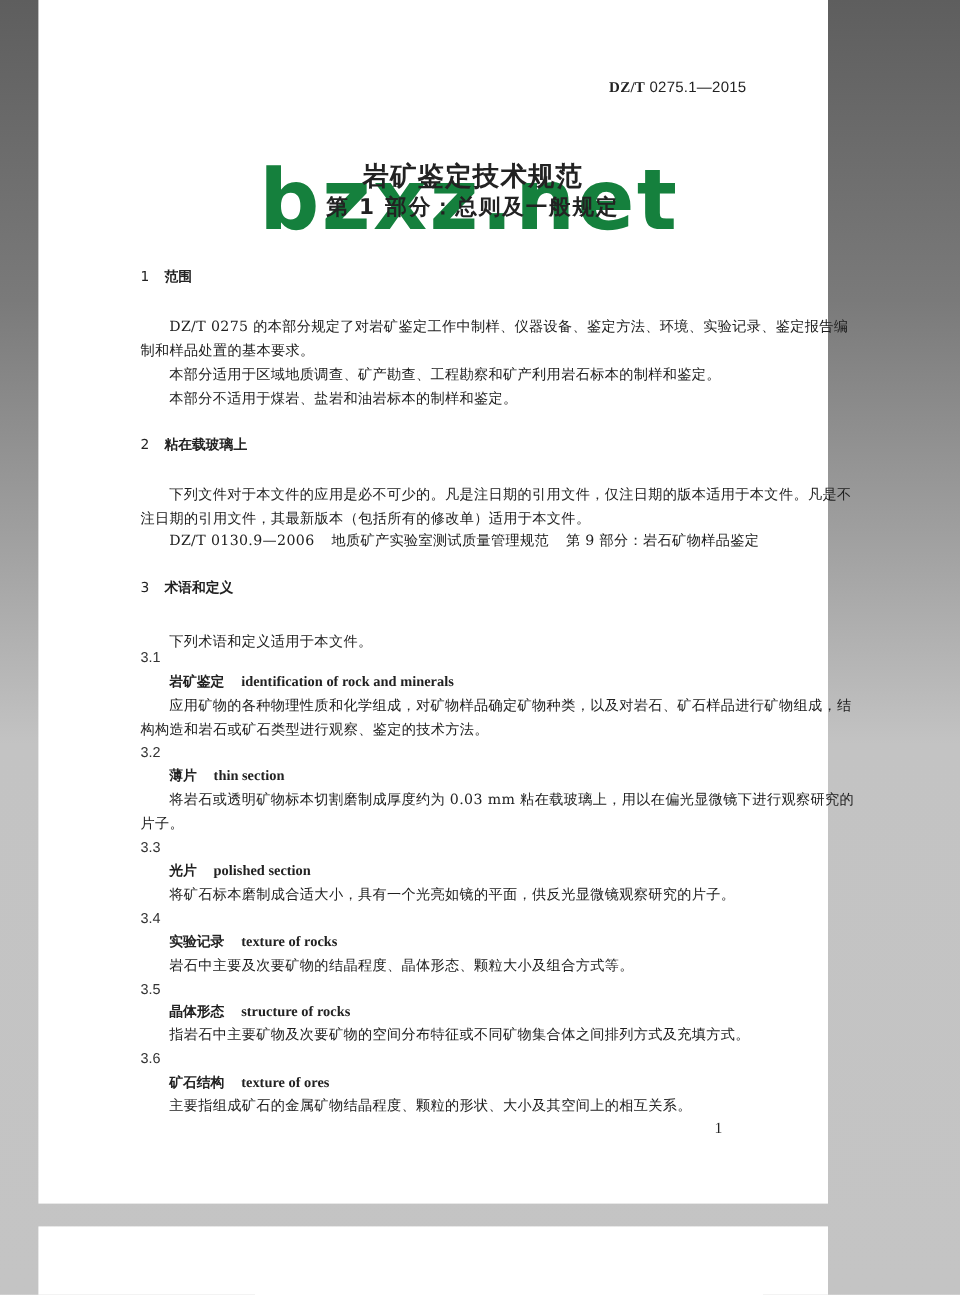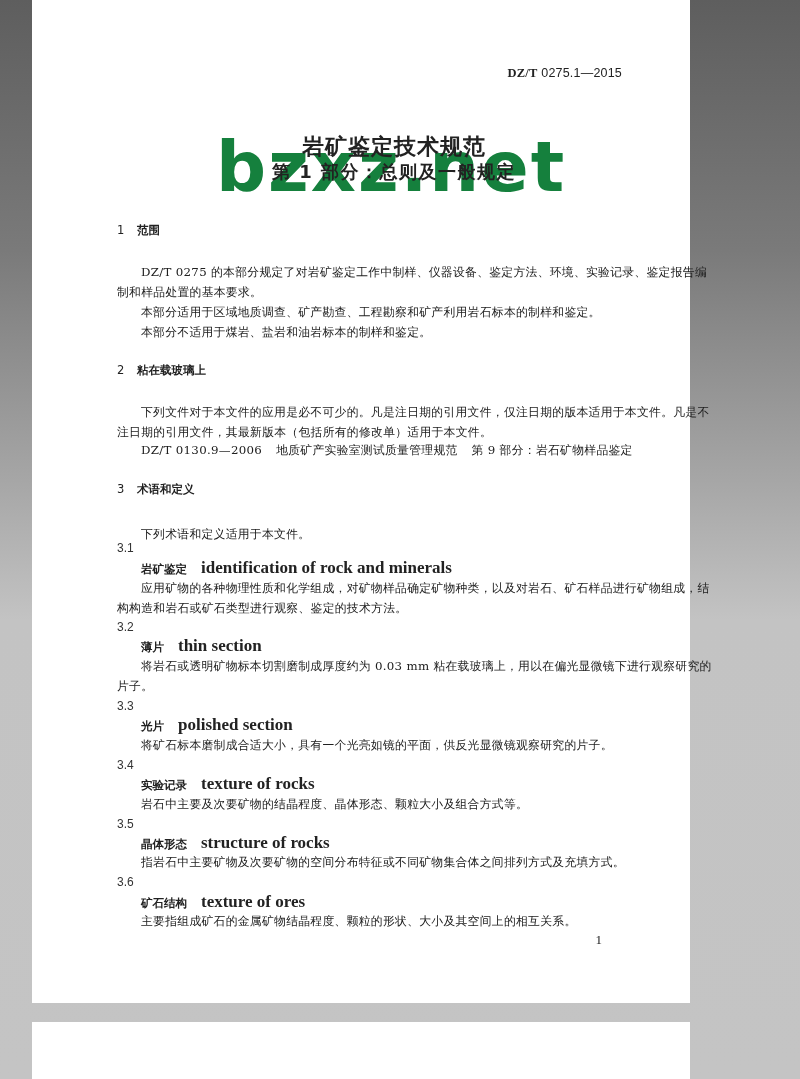--- a/index.html
+++ b/index.html
@@ -33,21 +33,21 @@
   .title1 { top: 132px; font-size: 22px; letter-spacing: 1px; }
   .title2 { top: 160px; font-size: 18px; letter-spacing: 1.5px; }
 
   .blk { position: absolute; left: 0; width: 724px; font-size: 12px; line-height: 20px; z-index: 1; }
   .sec-h { left: 85px; font-family: "DejaVu Sans", sans-serif; font-weight: bold; font-size: 11.5px; color: #222; }
   .sec-h .num { display: inline-block; width: 20px; font-weight: normal; }
   .para { left: 85px; width: 600px; text-indent: 24px; font-family: "DejaVu Serif", serif; font-size: 11.8px; color: #202020; letter-spacing: 0.3px; }
   .para.noindent { text-indent: 0; padding-left: 24px; width: 576px; }
   .clause { left: 85px; font-family: "Liberation Sans", sans-serif; font-size: 12px; color: #333; }
   .term { left: 109px; font-family: "DejaVu Sans", sans-serif; font-weight: bold; font-size: 11.5px; color: #222; }
-  .term .en { font-family: "Liberation Serif", serif; font-weight: bold; font-size: 17px; margin-left: 14px; }
+  .term .en { font-family: "Liberation Serif", serif; font-weight: bold; font-size: 12px; margin-left: 14px; }
   .ref .code { margin-right: 14px; }
   .ref .part { margin-left: 14px; }
   .pageno { position: absolute; right: 88px; top: 932px; font-family: "Liberation Serif", serif; font-size: 13px; color: #222; }
 </style>
 </head>
 <body>
 
 <div class="page" id="page1">
   <div class="std-code"><b>DZ/T</b> <span>0275.1—2015</span></div>
 

